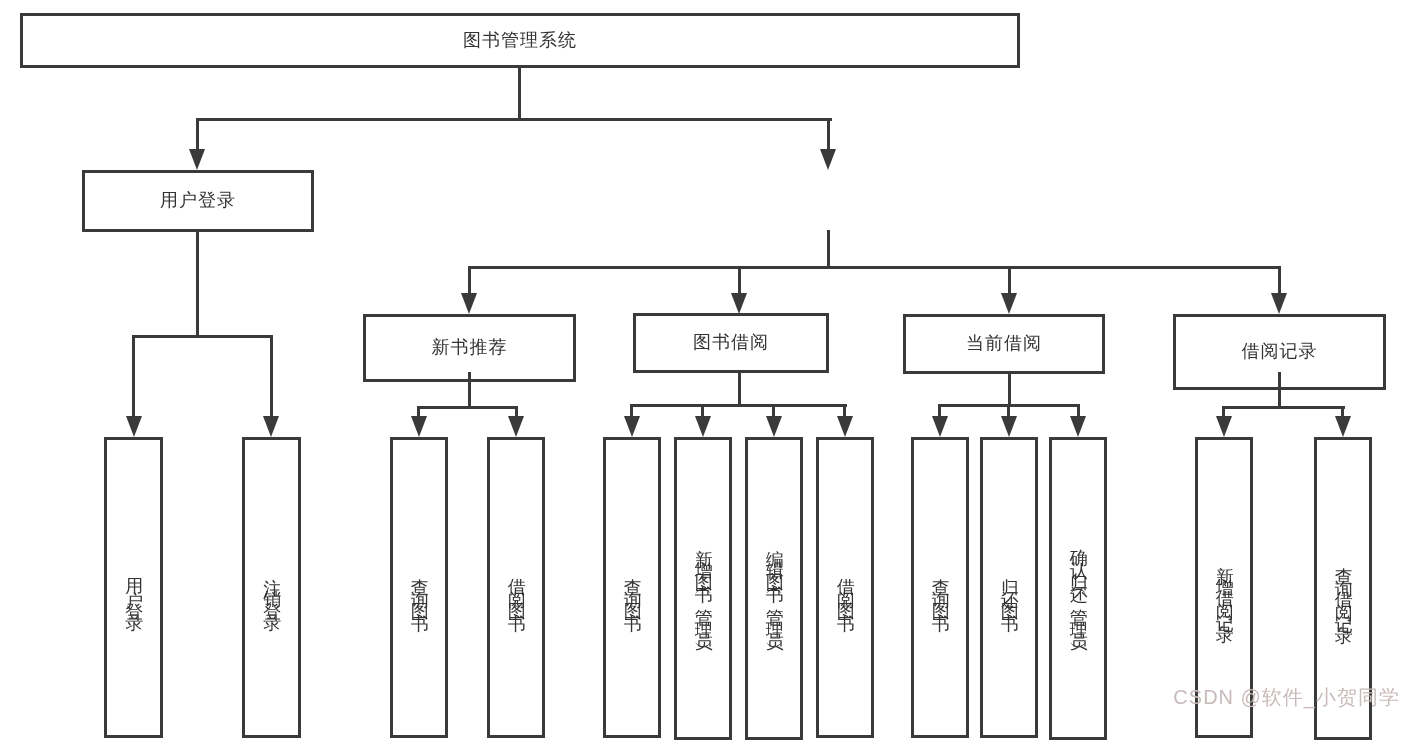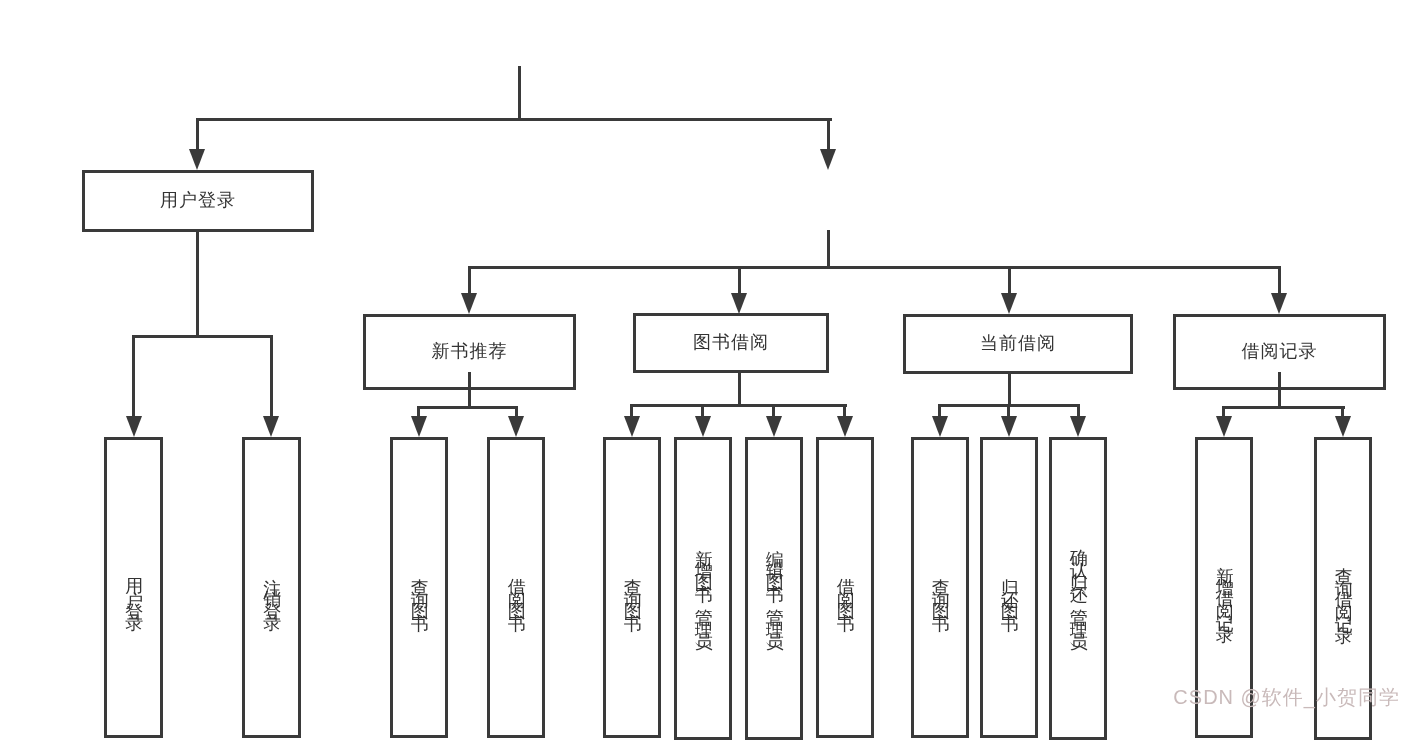--- a/index.html
+++ b/index.html
@@ -54,20 +54,21 @@
     letter-spacing:1px;
     white-space:nowrap;
     text-align:right;
   }
 </style>
 </head>
 <body>
 
 <div class="canvas">
 
+  <div class="node" style="left:20px;top:13px;width:1000px;height:55px">图书管理系统</div>
 
   <div class="line" style="left:518px;top:66px;width:3px;height:54px"></div>
   <div class="line" style="left:196px;top:118px;width:636px;height:3px"></div>
   <div class="line" style="left:196px;top:118px;width:3px;height:33px"></div>
   <div class="arrow" style="left:189px;top:149px"></div>
   <div class="line" style="left:827px;top:118px;width:3px;height:33px"></div>
   <div class="arrow" style="left:820px;top:149px"></div>
 
   <div class="node" style="left:82px;top:170px;width:232px;height:62px">用户登录</div>
 
@@ -82,23 +83,23 @@
   <div class="line" style="left:468px;top:266px;width:813px;height:3px"></div>
   <div class="line" style="left:468px;top:266px;width:3px;height:29px"></div>
   <div class="arrow" style="left:461px;top:293px"></div>
   <div class="line" style="left:738px;top:266px;width:3px;height:29px"></div>
   <div class="arrow" style="left:731px;top:293px"></div>
   <div class="line" style="left:1008px;top:266px;width:3px;height:29px"></div>
   <div class="arrow" style="left:1001px;top:293px"></div>
   <div class="line" style="left:1278px;top:266px;width:3px;height:29px"></div>
   <div class="arrow" style="left:1271px;top:293px"></div>
 
-  <div class="node" style="left:363px;top:314px;width:213px;height:76px">新书推荐</div>
+  <div class="node" style="left:363px;top:314px;width:213px;height:68px">新书推荐</div>
   <div class="node" style="left:633px;top:313px;width:196px;height:60px">图书借阅</div>
-  <div class="node" style="left:903px;top:314px;width:230px;height:60px">当前借阅</div>
+  <div class="node" style="left:903px;top:314px;width:202px;height:60px">当前借阅</div>
   <div class="node" style="left:1173px;top:314px;width:213px;height:76px">借阅记录</div>
 
   <div class="line" style="left:468px;top:372px;width:3px;height:36px"></div>
   <div class="line" style="left:417px;top:406px;width:101px;height:3px"></div>
   <div class="line" style="left:417px;top:406px;width:3px;height:12px"></div>
   <div class="arrow" style="left:411px;top:416px"></div>
   <div class="line" style="left:515px;top:406px;width:3px;height:12px"></div>
   <div class="arrow" style="left:508px;top:416px"></div>
 
   <div class="line" style="left:738px;top:372px;width:3px;height:34px"></div>

